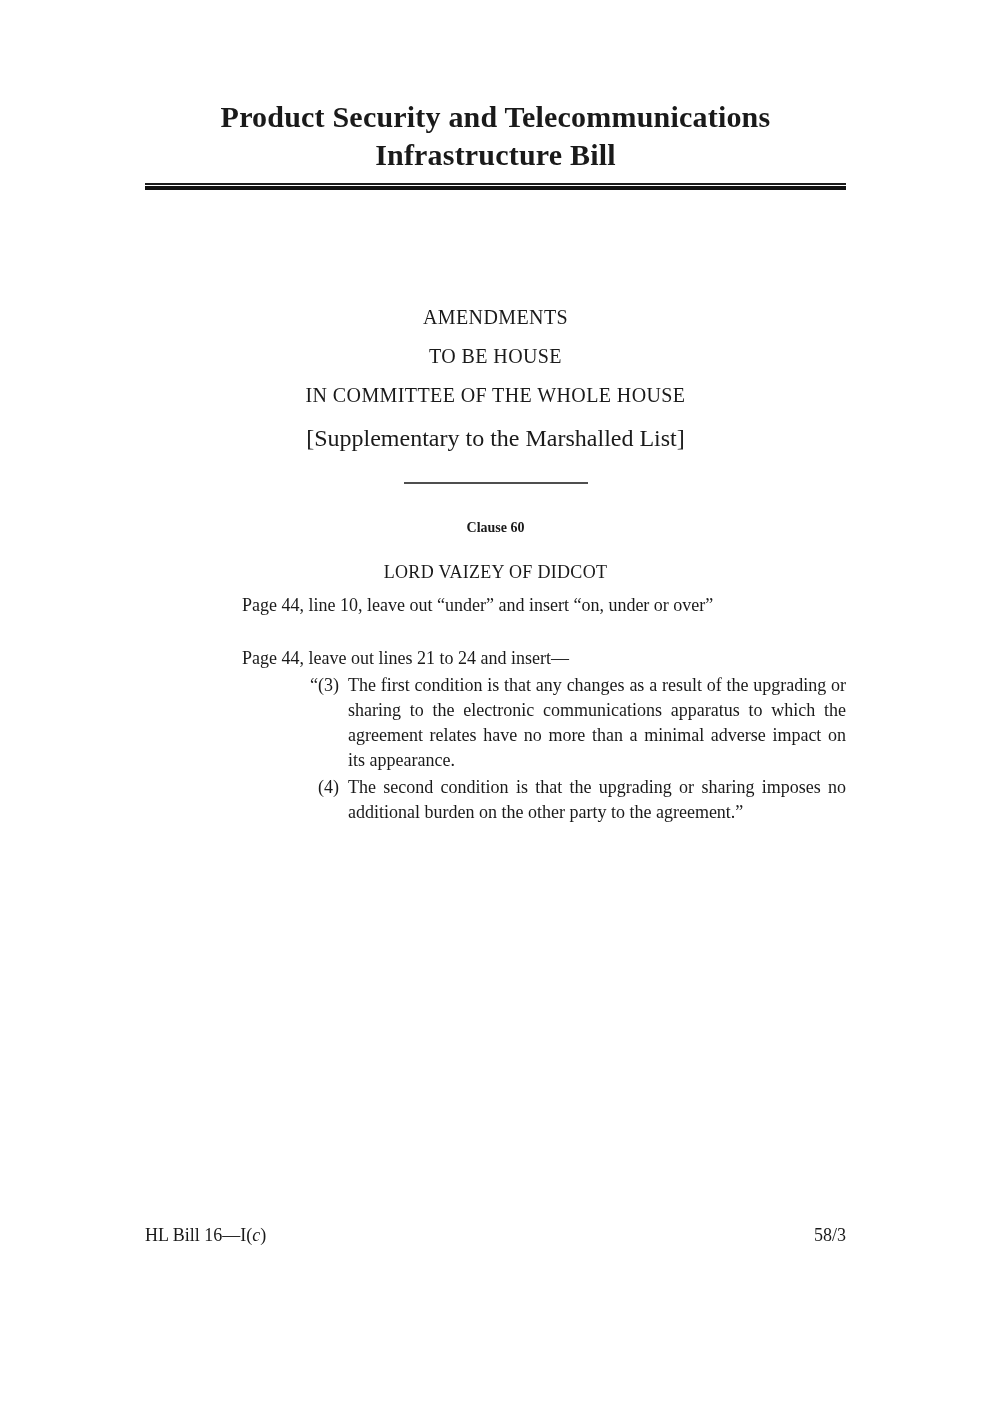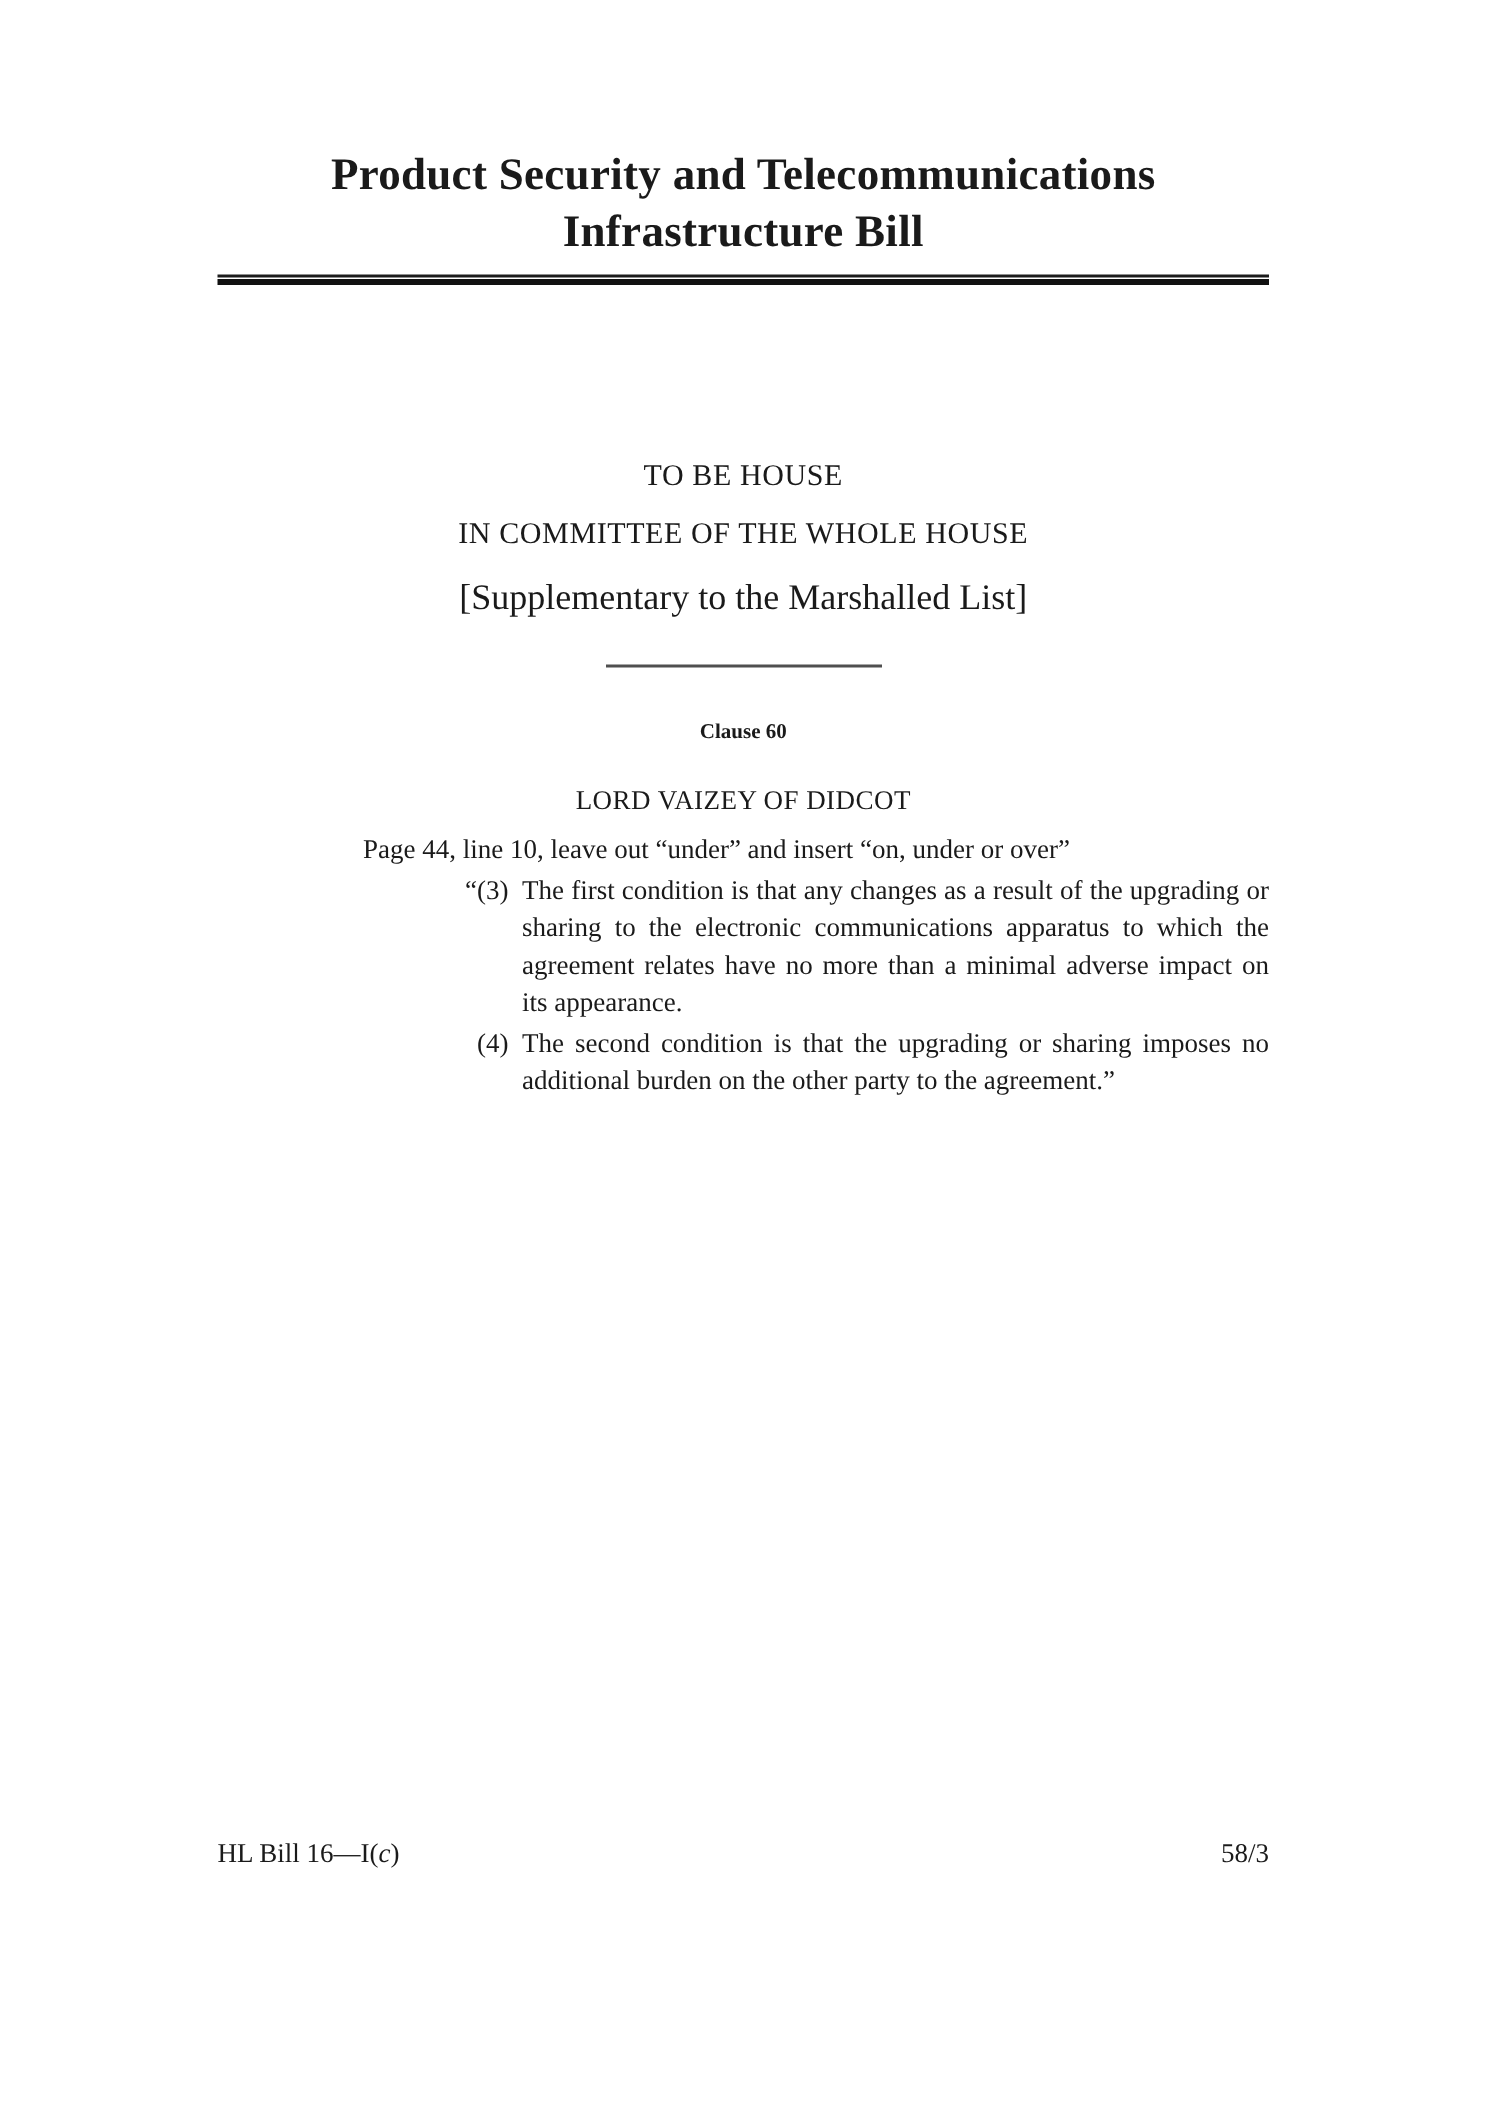--- a/index.html
+++ b/index.html
@@ -111,32 +111,34 @@
 <body>
 
 <div class="page">
   <div class="content">
 
     <h1 class="bill-title">Product Security and Telecommunications Infrastructure Bill</h1>
 
     <div class="double-rule"></div>
 
     <div class="heading-block">
+      <div class="heading-line">AMENDMENTS</div>
       <div class="heading-line">TO BE HOUSE</div>
       <div class="heading-line">IN COMMITTEE OF THE WHOLE HOUSE</div>
       <div class="subtitle">[Supplementary to the Marshalled List]</div>
       <div class="short-rule"></div>
     </div>
 
     <div class="clause-section">
       <div class="clause-heading">Clause 60</div>
       <div class="mover">LORD VAIZEY OF DIDCOT</div>
 
       <p class="amendment-line">Page 44, line 10, leave out “under” and insert “on, under or over”</p>
 
+      <p class="amendment-line amendment-intro">Page 44, leave out lines 21 to 24 and insert—</p>
 
       <div class="subsection">
         <span class="sub-num">“(3)</span>
         <span class="sub-text">The first condition is that any changes as a result of the upgrading or sharing to the electronic communications apparatus to which the agreement relates have no more than a minimal adverse impact on its appearance.</span>
       </div>
 
       <div class="subsection">
         <span class="sub-num">(4)</span>
         <span class="sub-text">The second condition is that the upgrading or sharing imposes no additional burden on the other party to the agreement.”</span>
       </div>

